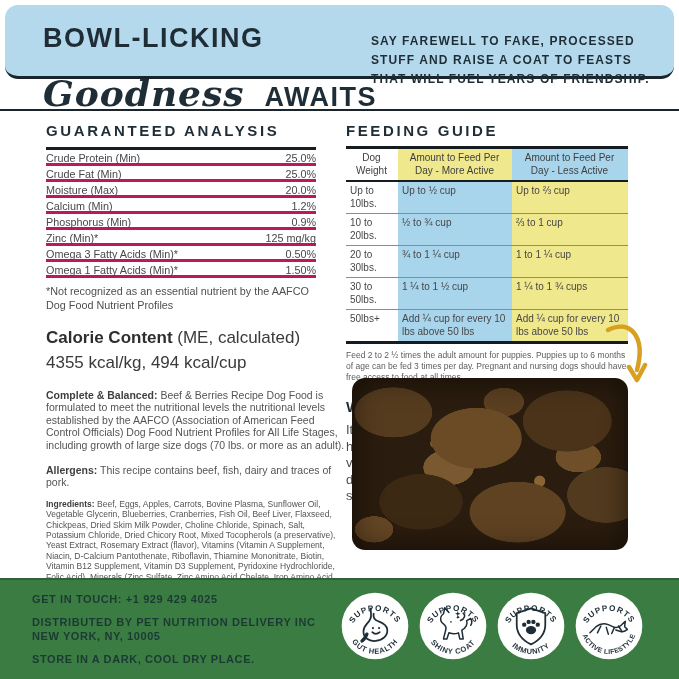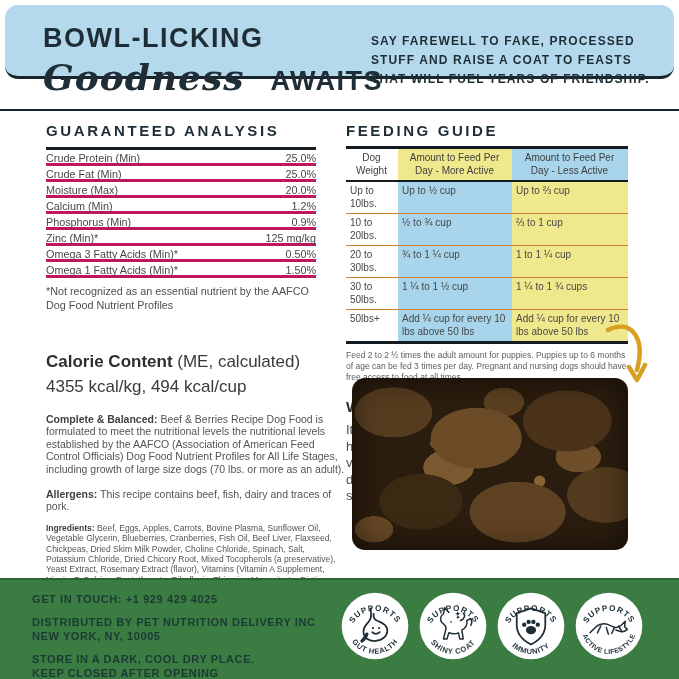--- a/index.html
+++ b/index.html
@@ -16,33 +16,33 @@
   }
   *{margin:0;padding:0;box-sizing:border-box;}
   html,body{background:#ffffff;font-family:"Liberation Sans",sans-serif;}
   .page{position:relative;width:679px;height:679px;background:#fff;overflow:hidden;}
 
   
   .banner{position:absolute;left:5px;top:5px;right:5px;height:74px;background:var(--blue);border-bottom:3px solid var(--rule);border-radius:13px;}
   .top-rule{position:absolute;left:0;top:109px;width:679px;height:2px;background:var(--rule);}
   .banner-left{position:absolute;left:38px;top:18px;color:var(--navy);}
   .banner-title-1{font-size:27px;font-weight:800;letter-spacing:1.5px;}
-  .banner-title-2{display:flex;align-items:baseline;gap:26px;margin-top:2px;}
+  .banner-title-2{display:flex;align-items:baseline;gap:20px;margin-top:18px;}
   .script{font-family:"DejaVu Serif",serif;font-style:italic;font-size:36px;font-weight:600;letter-spacing:1px;}
   .awaits{font-size:27px;font-weight:800;letter-spacing:1.5px;}
   .banner-right{position:absolute;left:366px;top:27px;color:var(--navy);font-size:12px;font-weight:bold;letter-spacing:1.1px;line-height:19px;}
 
   
   .col-left{position:absolute;left:46px;top:122px;width:300px;color:var(--navy);}
   .sec-heading{font-size:15px;font-weight:800;letter-spacing:2.6px;color:var(--navy);}
   .ga-table{width:270px;margin-top:8px;border-top:3px solid #161e24;}
   .ga-row{display:flex;justify-content:space-between;align-items:baseline;border-bottom:3px solid #be185d;padding:2px 0 2px 0;height:16px;font-size:10.8px;color:#474747;}
   .ga-val{font-weight:normal;}
   .ga-footnote{width:270px;margin-top:7px;font-size:10.8px;line-height:13.5px;color:#4f4f4f;}
-  .calorie{margin-top:40px;color:#3a3a3a;}
+  .calorie{margin-top:16px;color:#3a3a3a;}
   .calorie-line1{font-size:17px;}
   .calorie-line1 b{font-weight:800;color:#2e2e2e;}
   .calorie-line2{font-size:17px;margin-top:5px;}
   .para{width:300px;font-size:10.5px;line-height:12.4px;color:var(--gray);}
   .cb{margin-top:16px;}
   .para b{color:#3f3f3f;}
   .allergens{margin-top:13px;}
   .ingredients{margin-top:10px;font-size:8.5px;line-height:10.4px;}
 
   
@@ -203,21 +203,20 @@
 
   <div class="footer">
     <div class="footer-text">
       <div class="ft-block">GET IN TOUCH: +1 929 429 4025</div>
       <div class="ft-block">
         <div>DISTRIBUTED BY PET NUTRITION DELIVERY INC</div>
         <div>NEW YORK, NY, 10005</div>
       </div>
       <div class="ft-block">
         <div>STORE IN A DARK, COOL DRY PLACE.</div>
-        <div>KEEP CLOSED AFTER OPENING</div>
       </div>
     </div>
 
     <div class="badges">
 
       <div class="badge">
         <svg viewBox="0 0 100 100">
           <defs>
             <path id="arcT0" d="M 14 56 A 37 37 0 0 1 86 56"></path>
             <path id="arcB0" d="M 9 50 A 41 41 0 0 0 91 50"></path>

